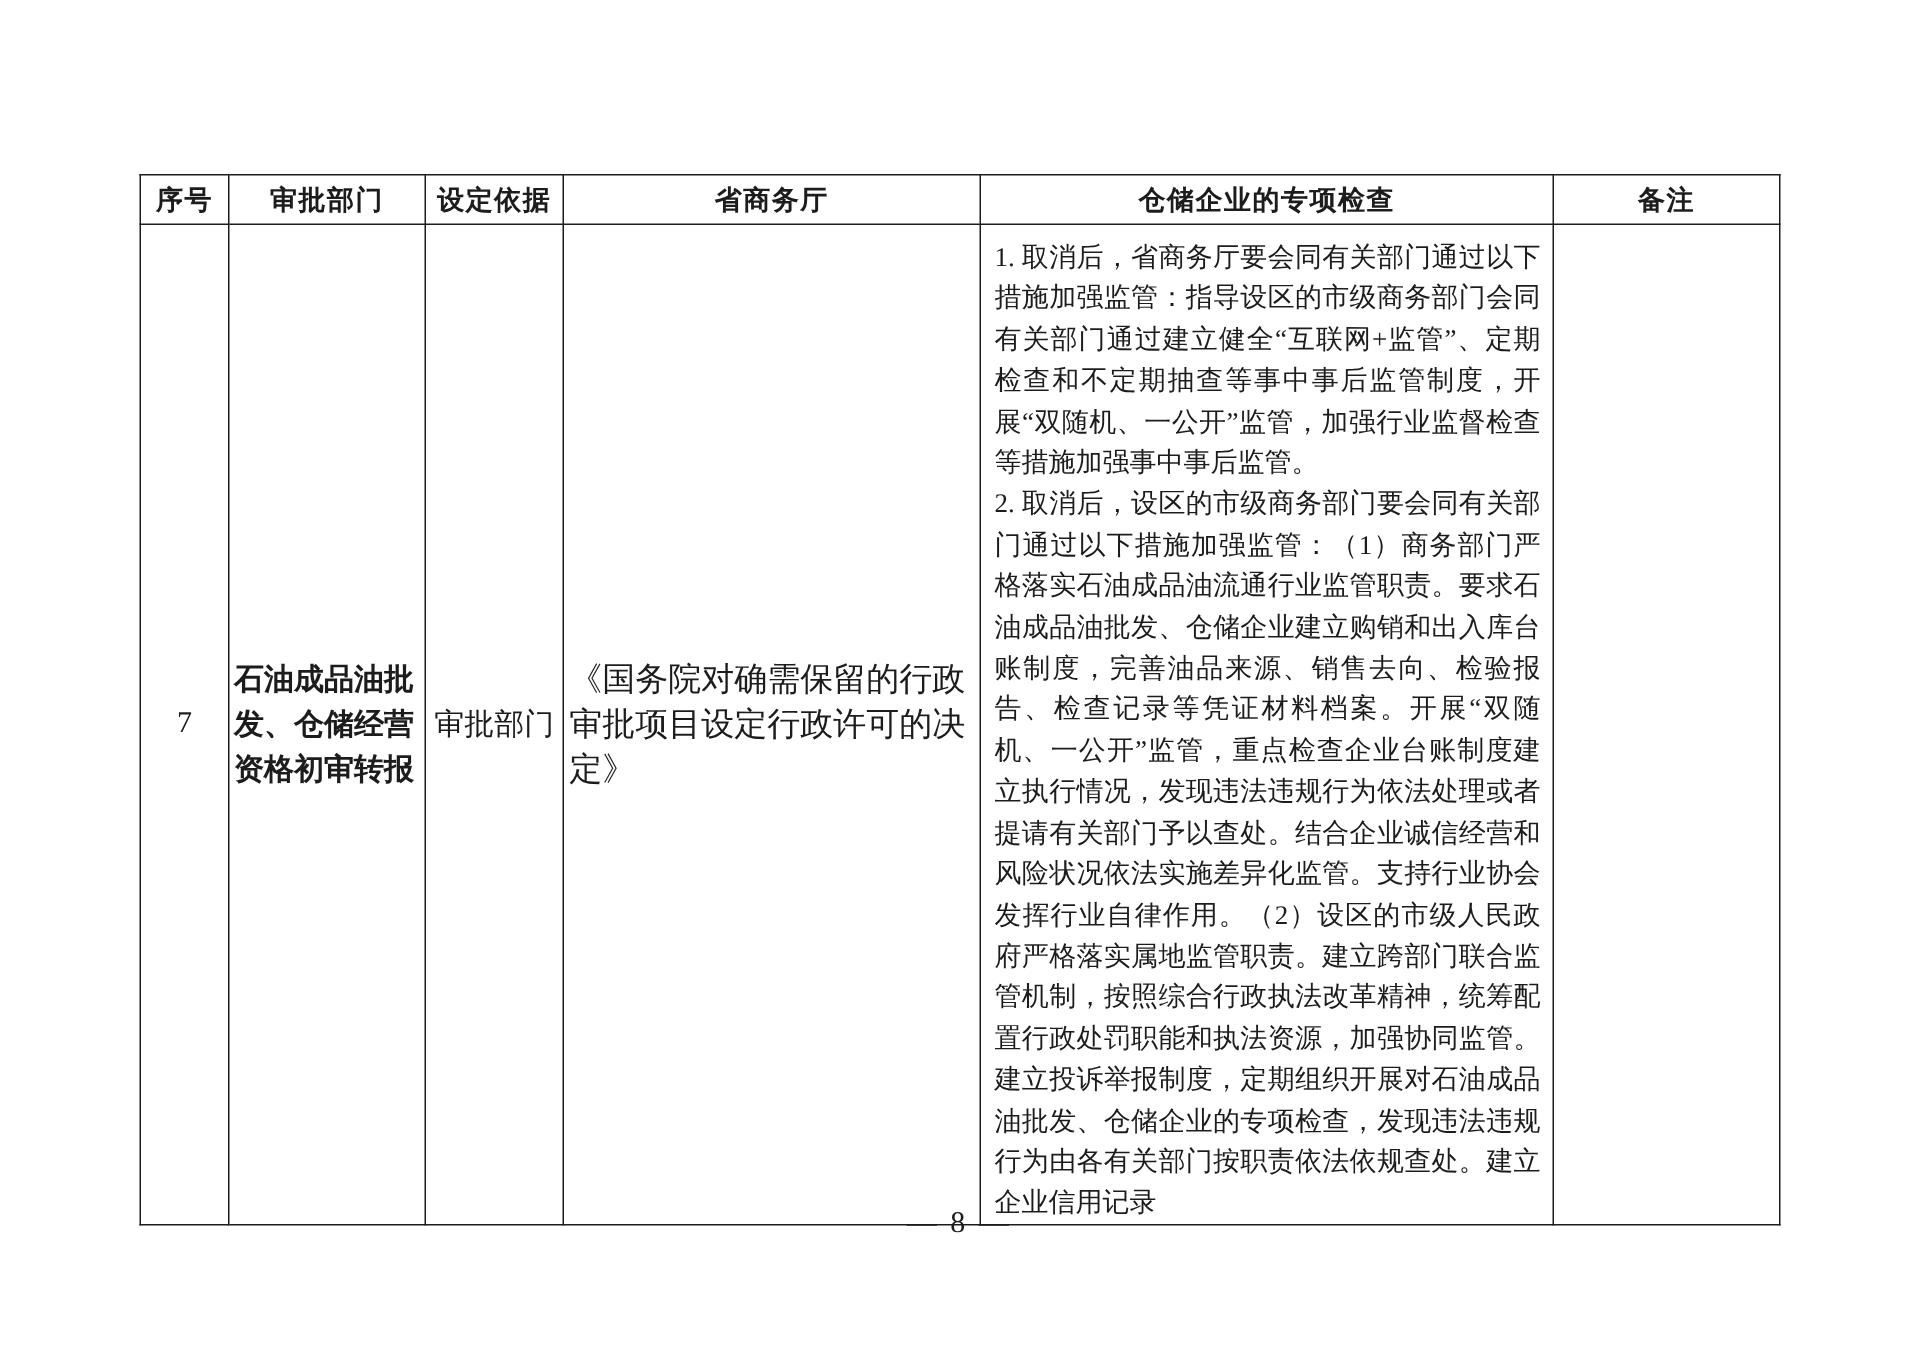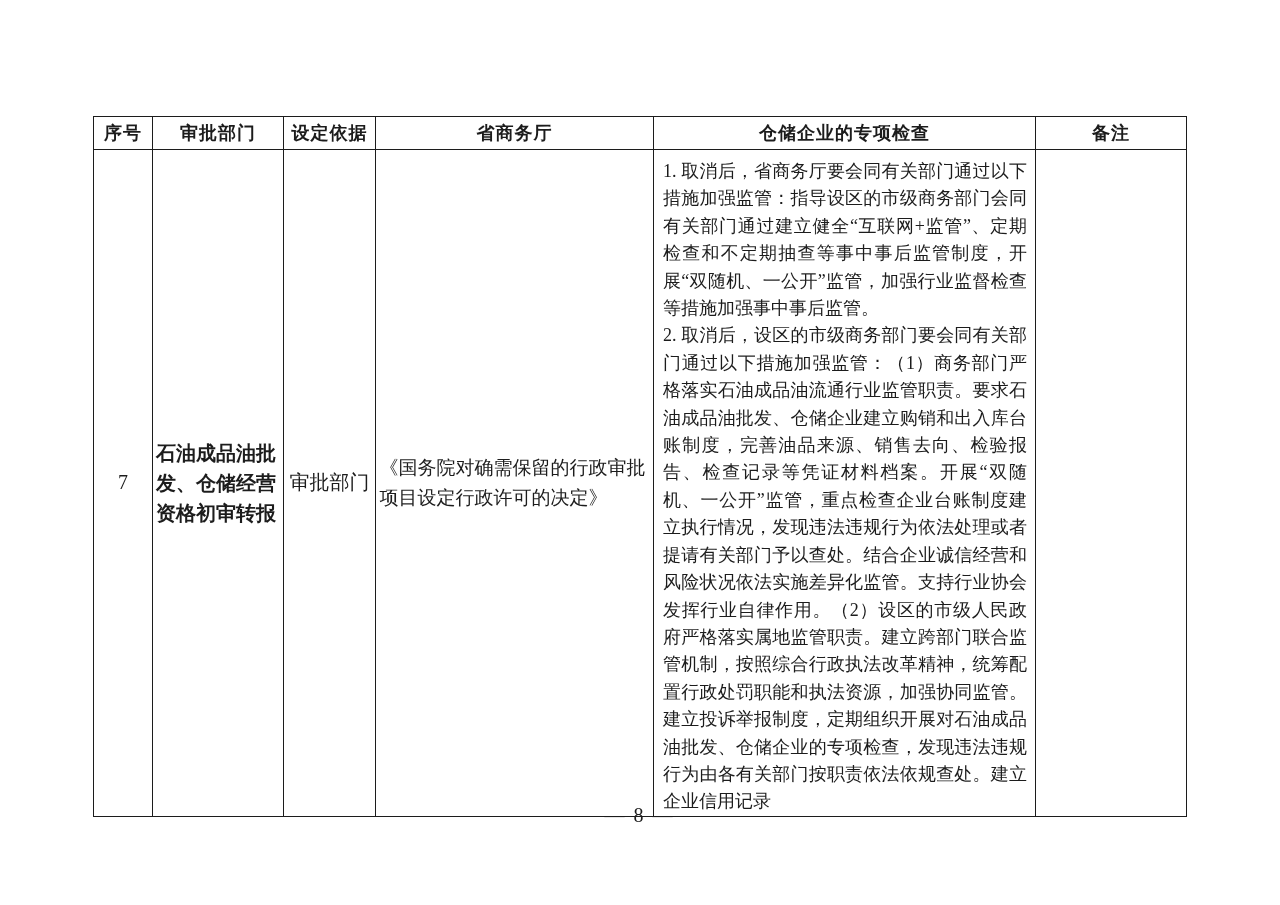--- a/index.html
+++ b/index.html
@@ -42,21 +42,21 @@
     margin: 16px auto;
     font-size: 20px;
     line-height: 30px;
     text-align: left;
     word-break: break-all;
     font-weight: bold;
   }
   .legal-inner {
     width: 270px;
     margin: 0 auto;
-    font-size: 19px;
+    font-size: 22px;
     line-height: 30px;
     text-align: left;
     word-break: break-all;
   }
   .measures-cell {
     vertical-align: top !important;
     padding: 8px 8px 0 9px !important;
   }
   .measures-cell p {
     font-size: 18px;

